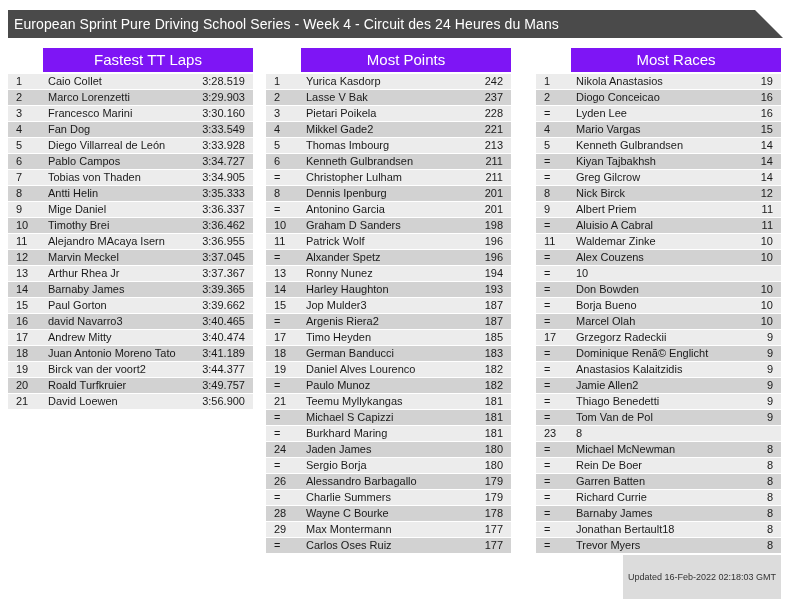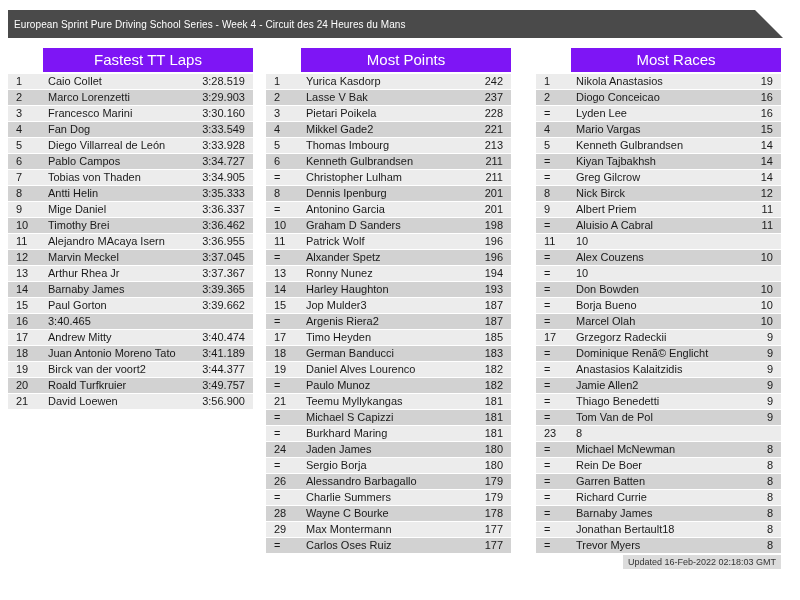--- a/index.html
+++ b/index.html
@@ -7,21 +7,21 @@
     width:800px;height:600px;position:relative;overflow:hidden;
     background:#ffffff;
     font-family:"Liberation Sans", sans-serif;
     -webkit-font-smoothing:antialiased;
   }
   .titlebar{
     position:absolute;left:8px;top:10px;width:775px;height:28px;
     background:var(--bar,#4a4a4a);
     clip-path:polygon(0 0, calc(100% - 28px) 0, 100% 100%, 0 100%);
     display:flex;align-items:center;
-    color:#ffffff;font-size:10px;padding-left:6px;box-sizing:border-box;
+    color:#ffffff;font-size:14px;padding-left:6px;box-sizing:border-box;
     letter-spacing:.1px;
   }
   .col{
     position:absolute;top:48px;width:245px;
   }
   .col-0{left:8px;}
   .col-1{left:266px;}
   .col-2{left:536px;}
   .col-header{
     height:24px;background:var(--accent,#7e15f5);
@@ -34,21 +34,21 @@
     font-size:11px;color:#1a1a1a;
   }
   .row:nth-child(odd){background:#ececec;}
   .row:nth-child(even){background:#d2d2d2;}
   .rank{flex:none;width:32px;padding-left:8px;}
   .name{flex:1;overflow:hidden;white-space:nowrap;}
   .val{flex:none;text-align:right;padding-right:8px;}
   .footer{
     position:absolute;top:555px;right:19px;
     background:#dcdcdc;color:#333333;
-    font-size:9px;padding:2px 5px;
+    font-size:9px;padding:17px 5px;
   }
 </style>
 </head>
 <body>
 
 <div class="titlebar">
   <span>European Sprint Pure Driving School Series - Week 4 - Circuit des 24 Heures du Mans</span>
 </div>
 
 <section class="col col-0">
@@ -124,20 +124,21 @@
         <span class="name">Barnaby James</span>
         <span class="val">3:39.365</span>
       </div>
       <div class="row">
         <span class="rank">15</span>
         <span class="name">Paul Gorton</span>
         <span class="val">3:39.662</span>
       </div>
       <div class="row">
         <span class="rank">16</span>
+        <span class="name">david Navarro3</span>
         <span class="val">3:40.465</span>
       </div>
       <div class="row">
         <span class="rank">17</span>
         <span class="name">Andrew Mitty</span>
         <span class="val">3:40.474</span>
       </div>
       <div class="row">
         <span class="rank">18</span>
         <span class="name">Juan Antonio Moreno Tato</span>
@@ -365,20 +366,21 @@
         <span class="name">Albert Priem</span>
         <span class="val">11</span>
       </div>
       <div class="row">
         <span class="rank">=</span>
         <span class="name">Aluisio A Cabral</span>
         <span class="val">11</span>
       </div>
       <div class="row">
         <span class="rank">11</span>
+        <span class="name">Waldemar Zinke</span>
         <span class="val">10</span>
       </div>
       <div class="row">
         <span class="rank">=</span>
         <span class="name">Alex Couzens</span>
         <span class="val">10</span>
       </div>
       <div class="row">
         <span class="rank">=</span>
         <span class="val">10</span>

